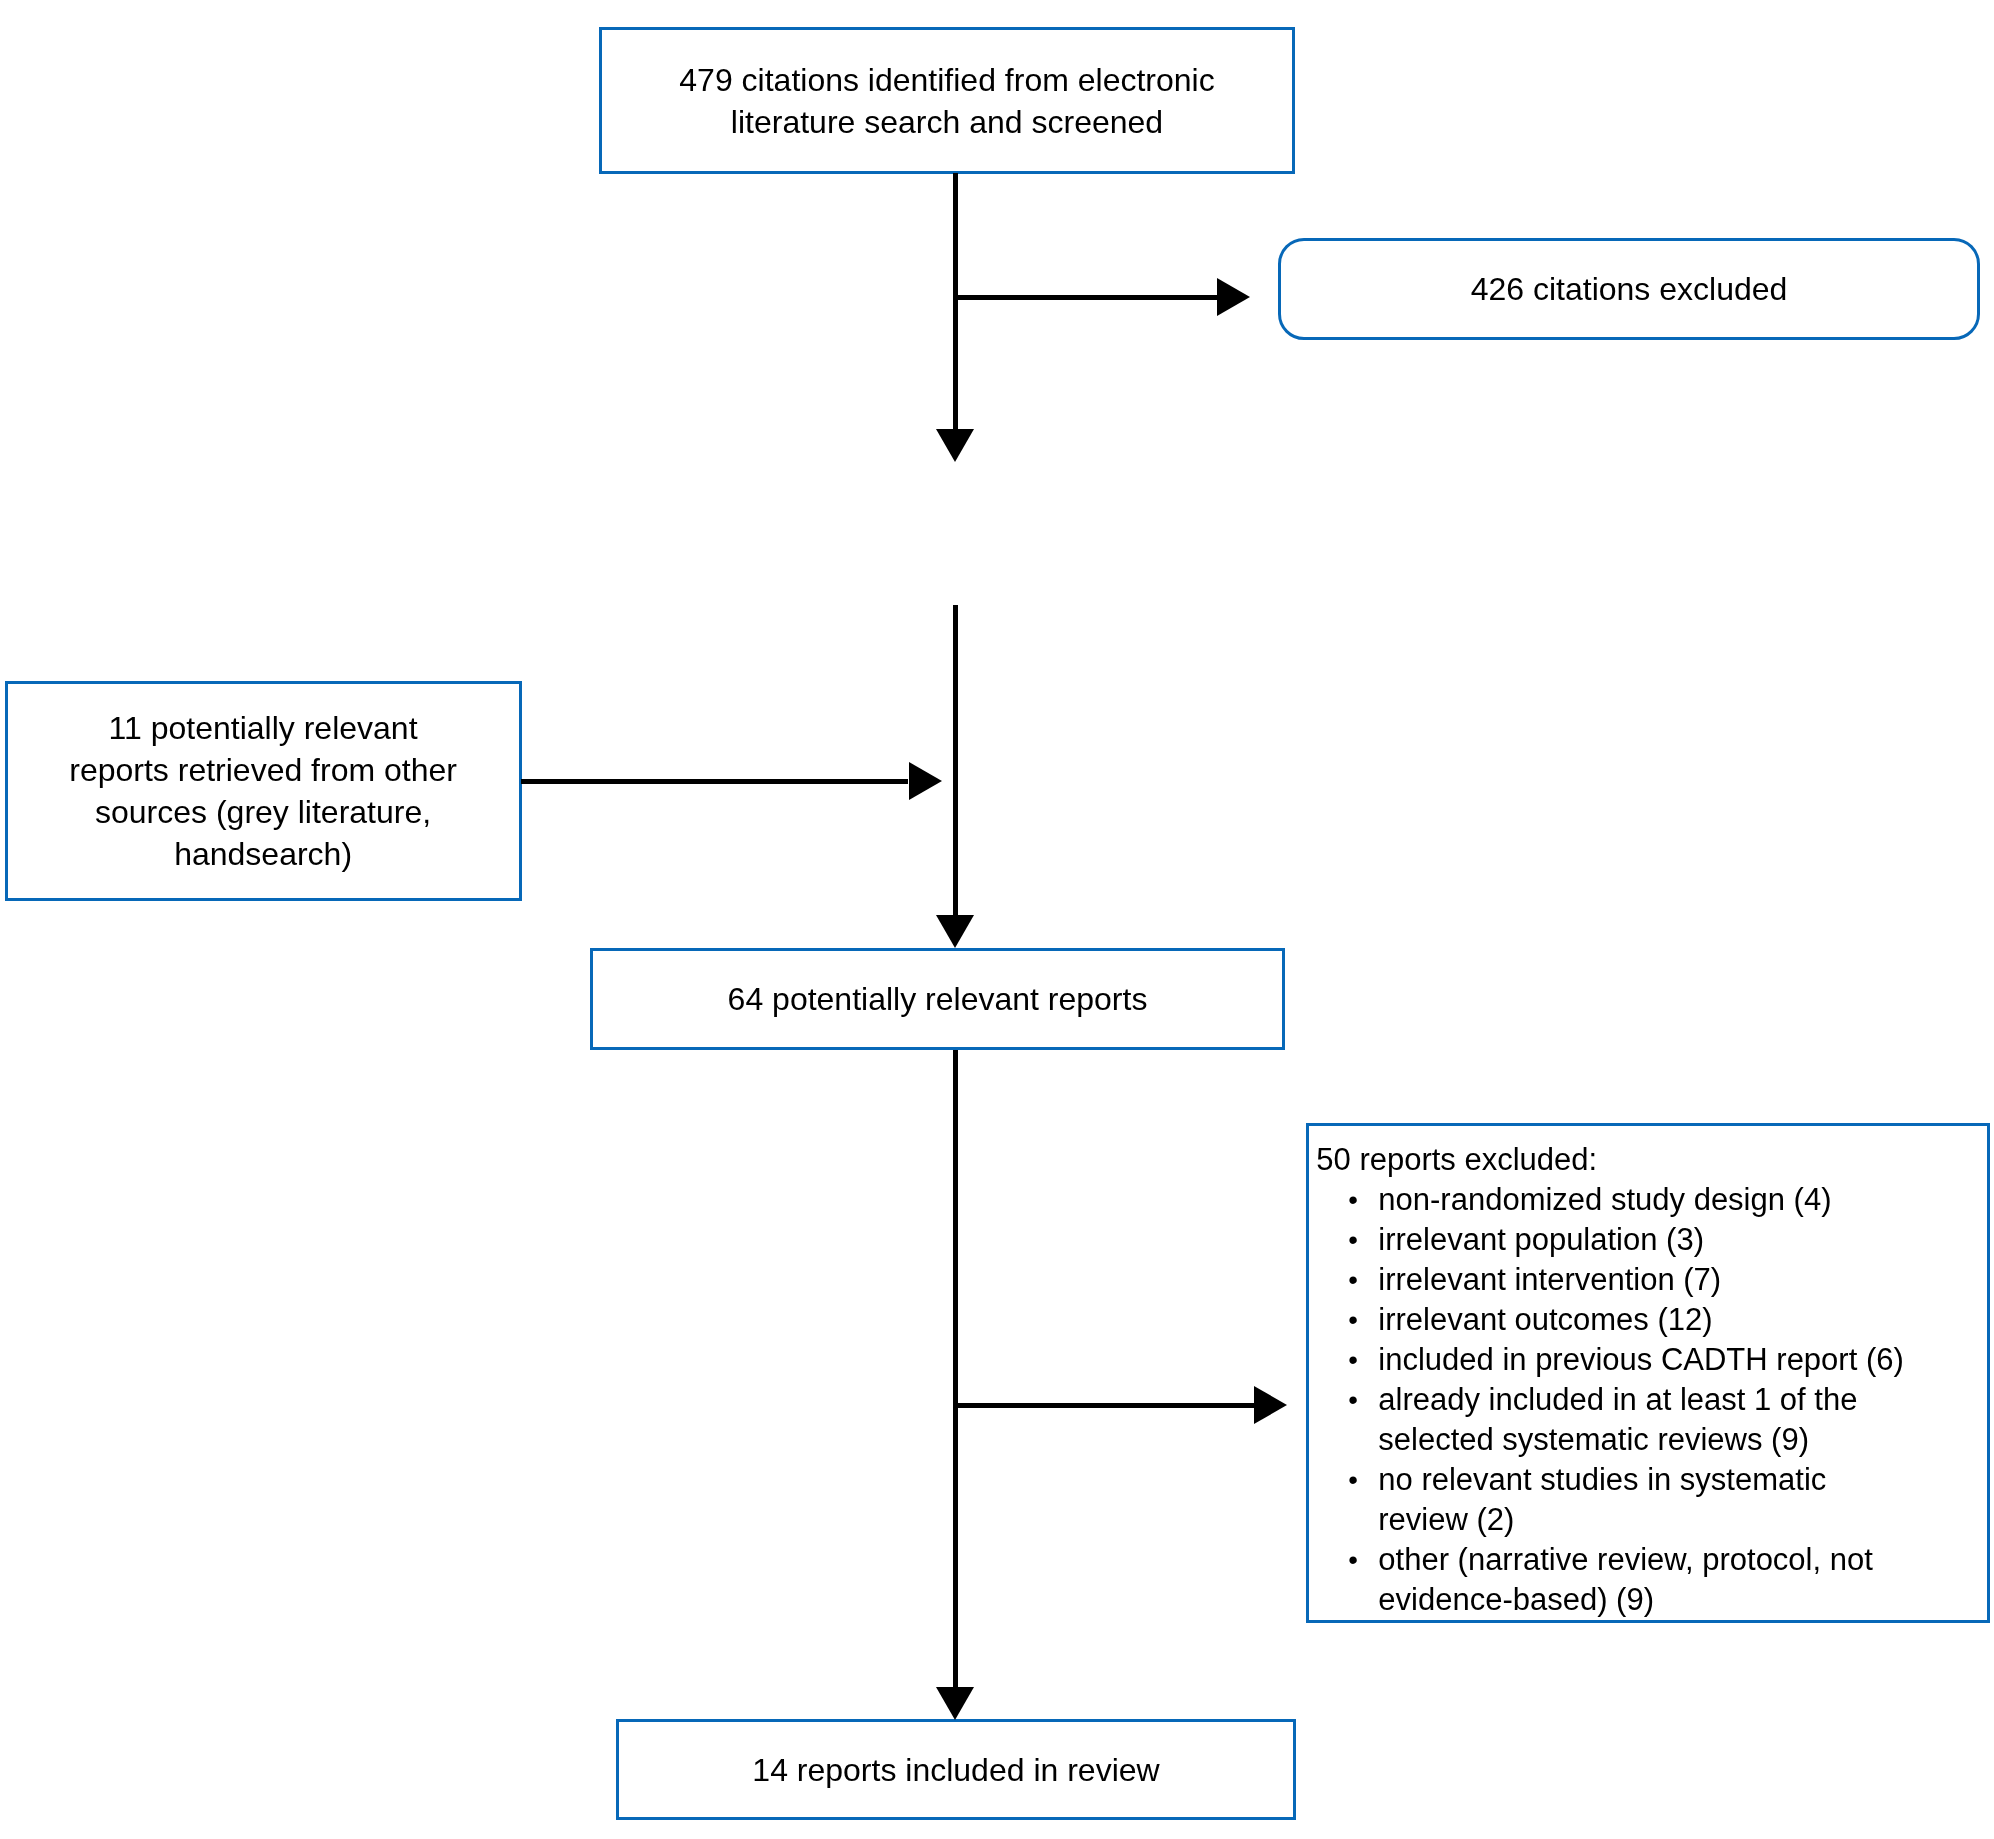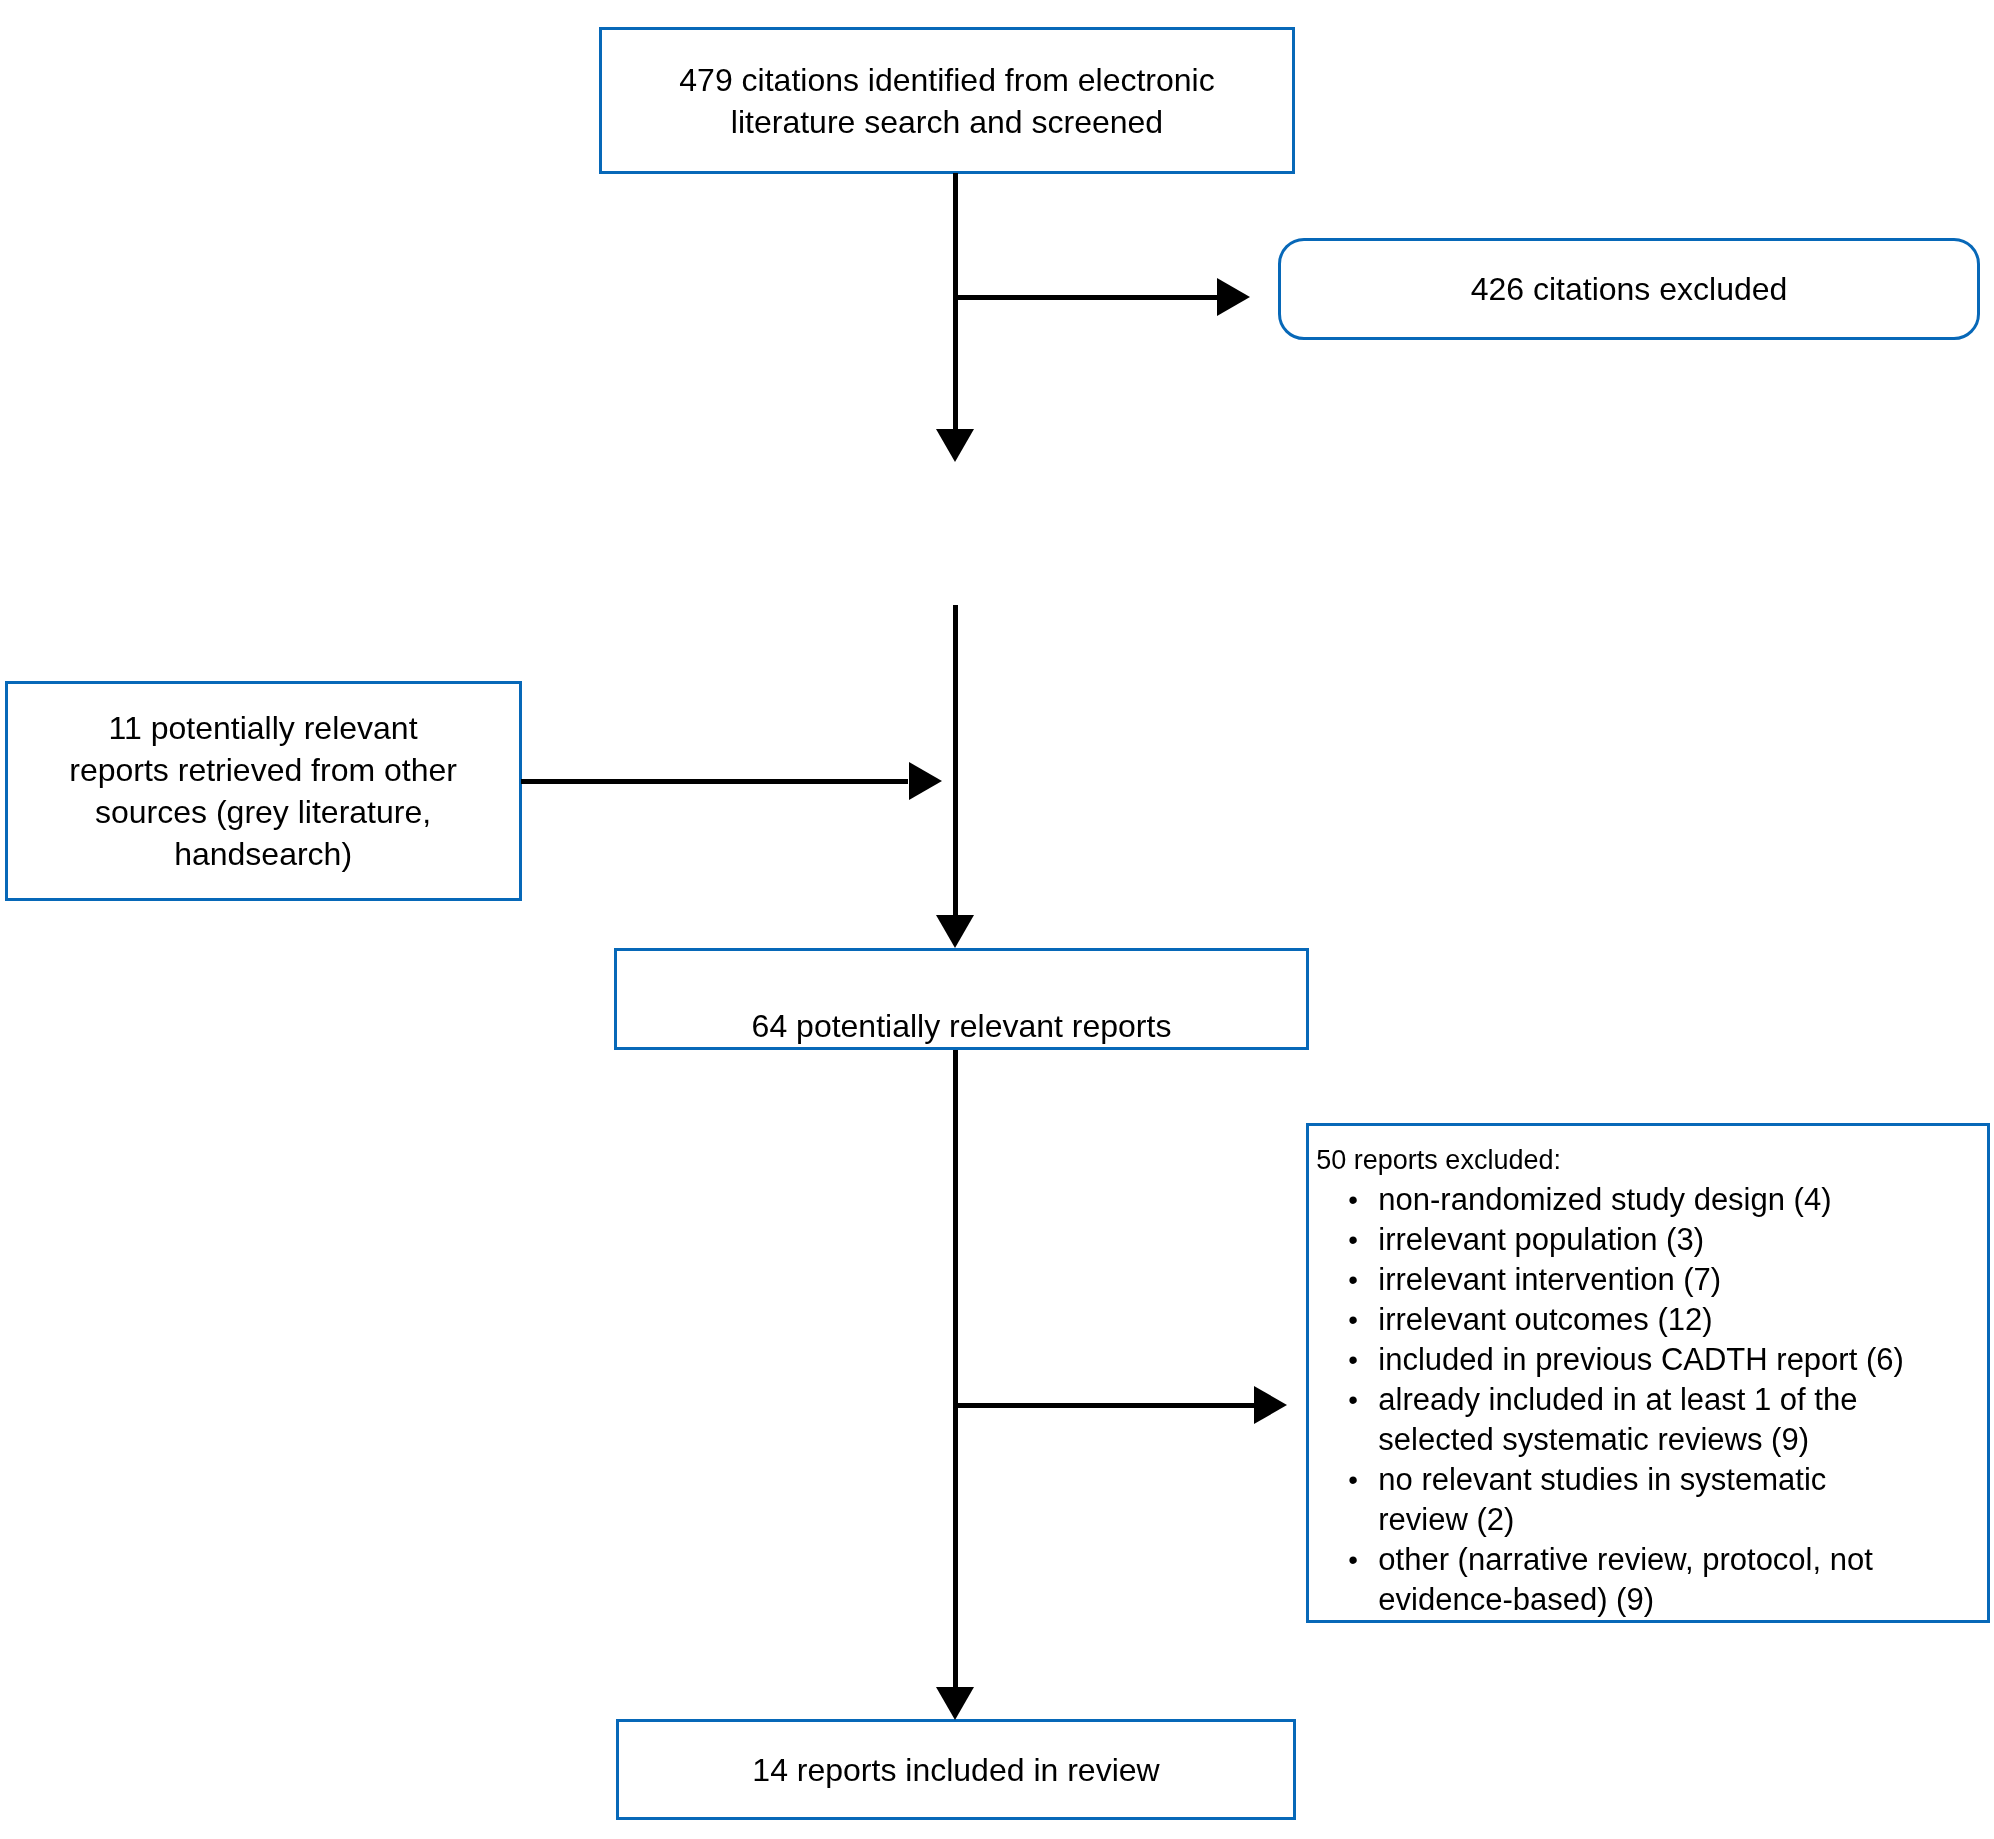--- a/index.html
+++ b/index.html
@@ -28,32 +28,32 @@
   .box-text {
     font-size: 32px;
     line-height: 42px;
     white-space: pre-line;
   }
   
   #box-screened          { left: 599px; top: 27px;   width: 696px; height: 147px; }
   #box-excluded-citations{ left: 1278px; top: 238px;  width: 702px; height: 102px; border-radius: 26px; }
   #box-fulltext          { left: 599px; top: 461px; width: 694px; height: 145px; }
   #box-other-sources     { left: 4.6px;   top: 681px; width: 517px; height: 220px; }
-  #box-combined          { left: 614px; top: 948px; width: 695px; height: 102px; align-items: flex-end; }
+  #box-combined          { left: 590px; top: 948px; width: 695px; height: 102px; }
   #box-included          { left: 616px; top: 1719px; width: 680px; height: 101px; }
 
   
   #box-excluded-reports {
     left: 1306px; top: 1123px; width: 684px; height: 500px;
     display: block;
     text-align: left;
     padding: 13.8px 46px 9.2px 7.3px;
   }
   #box-excluded-reports .title {
-    font-size: 27px;
+    font-size: 31px;
     line-height: 40px;
   }
   #box-excluded-reports ul {
     margin: 0;
     padding: 0 0 0 62px;
     list-style: none;
   }
   #box-excluded-reports li {
     position: relative;
     font-size: 31px;

